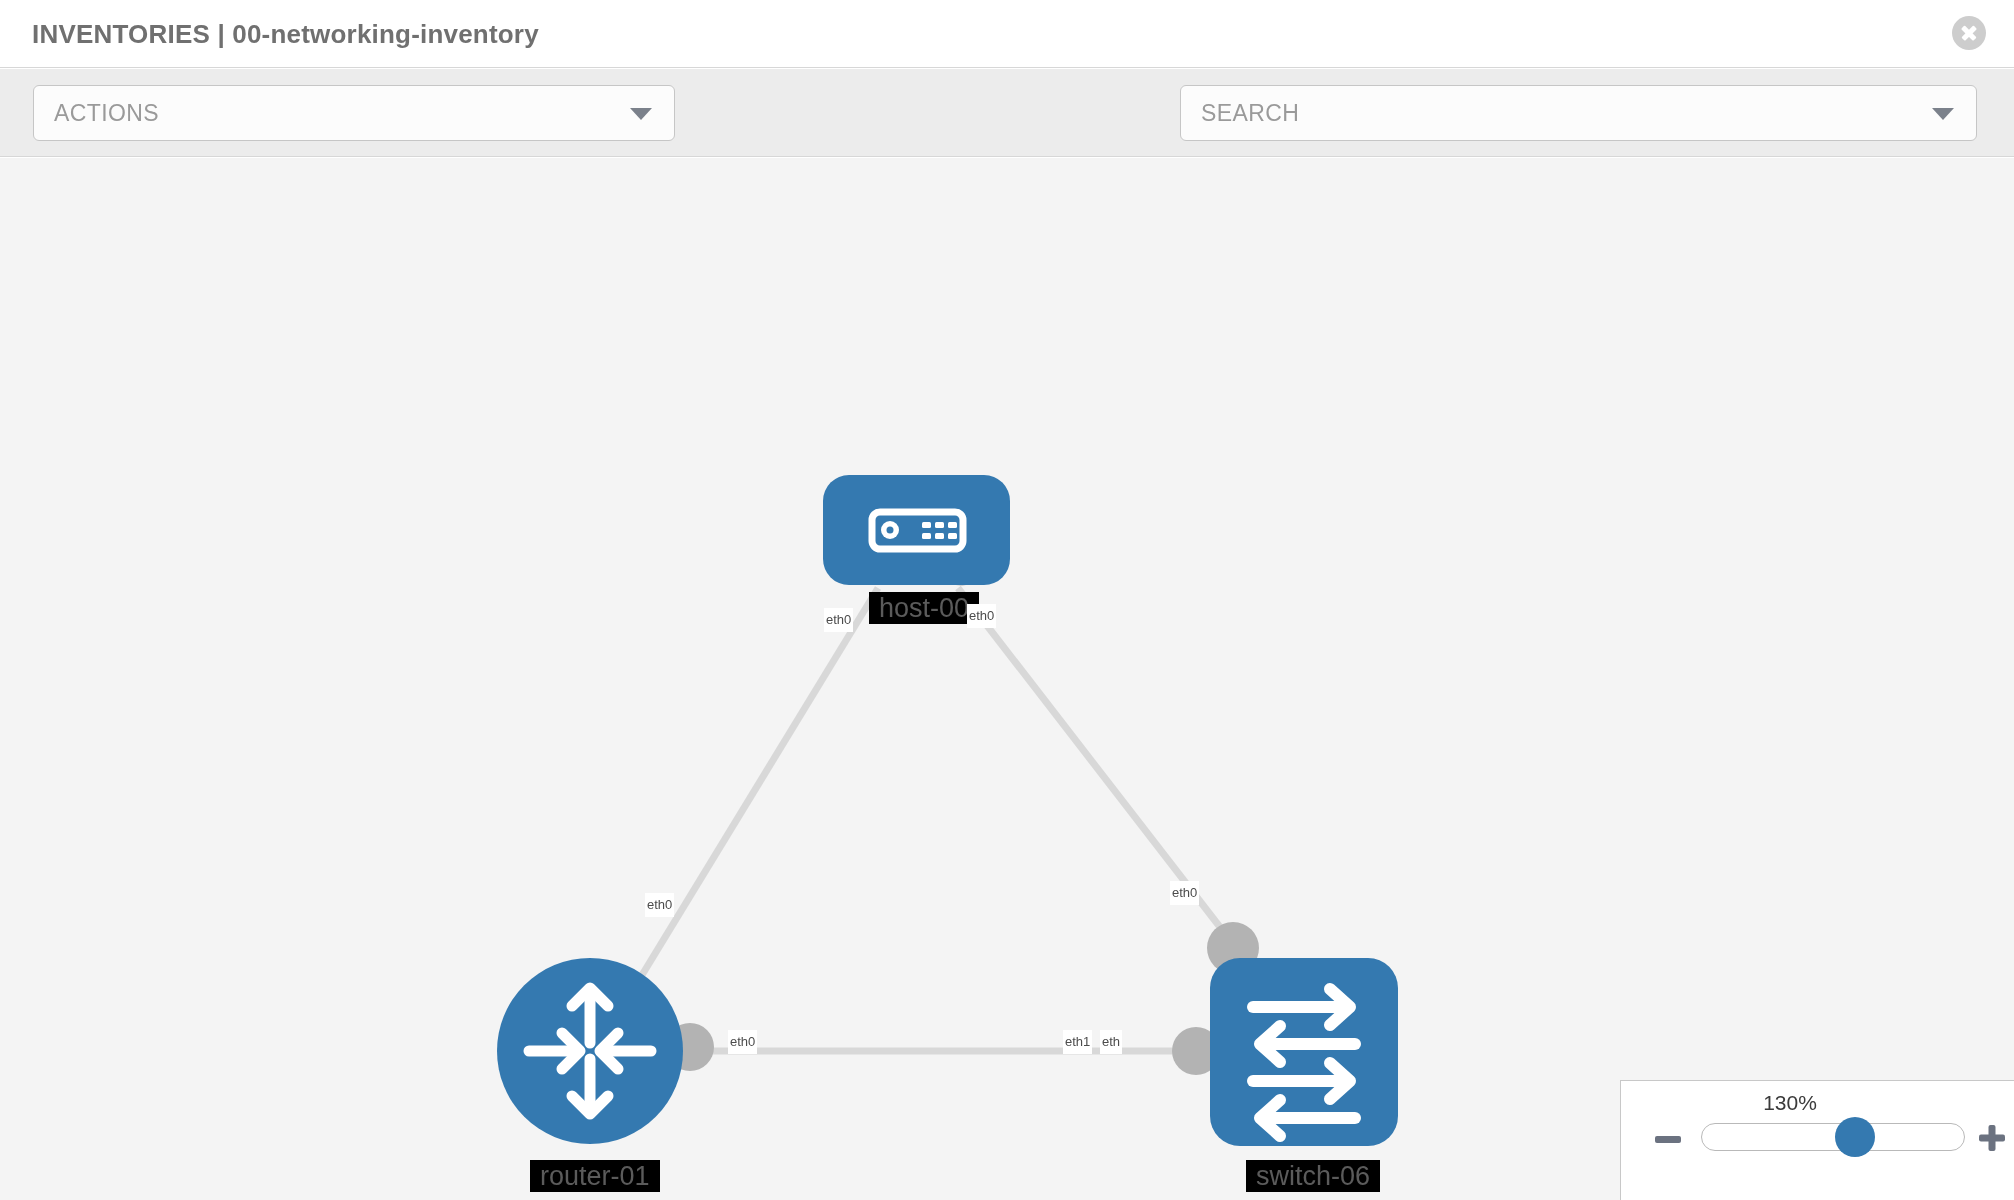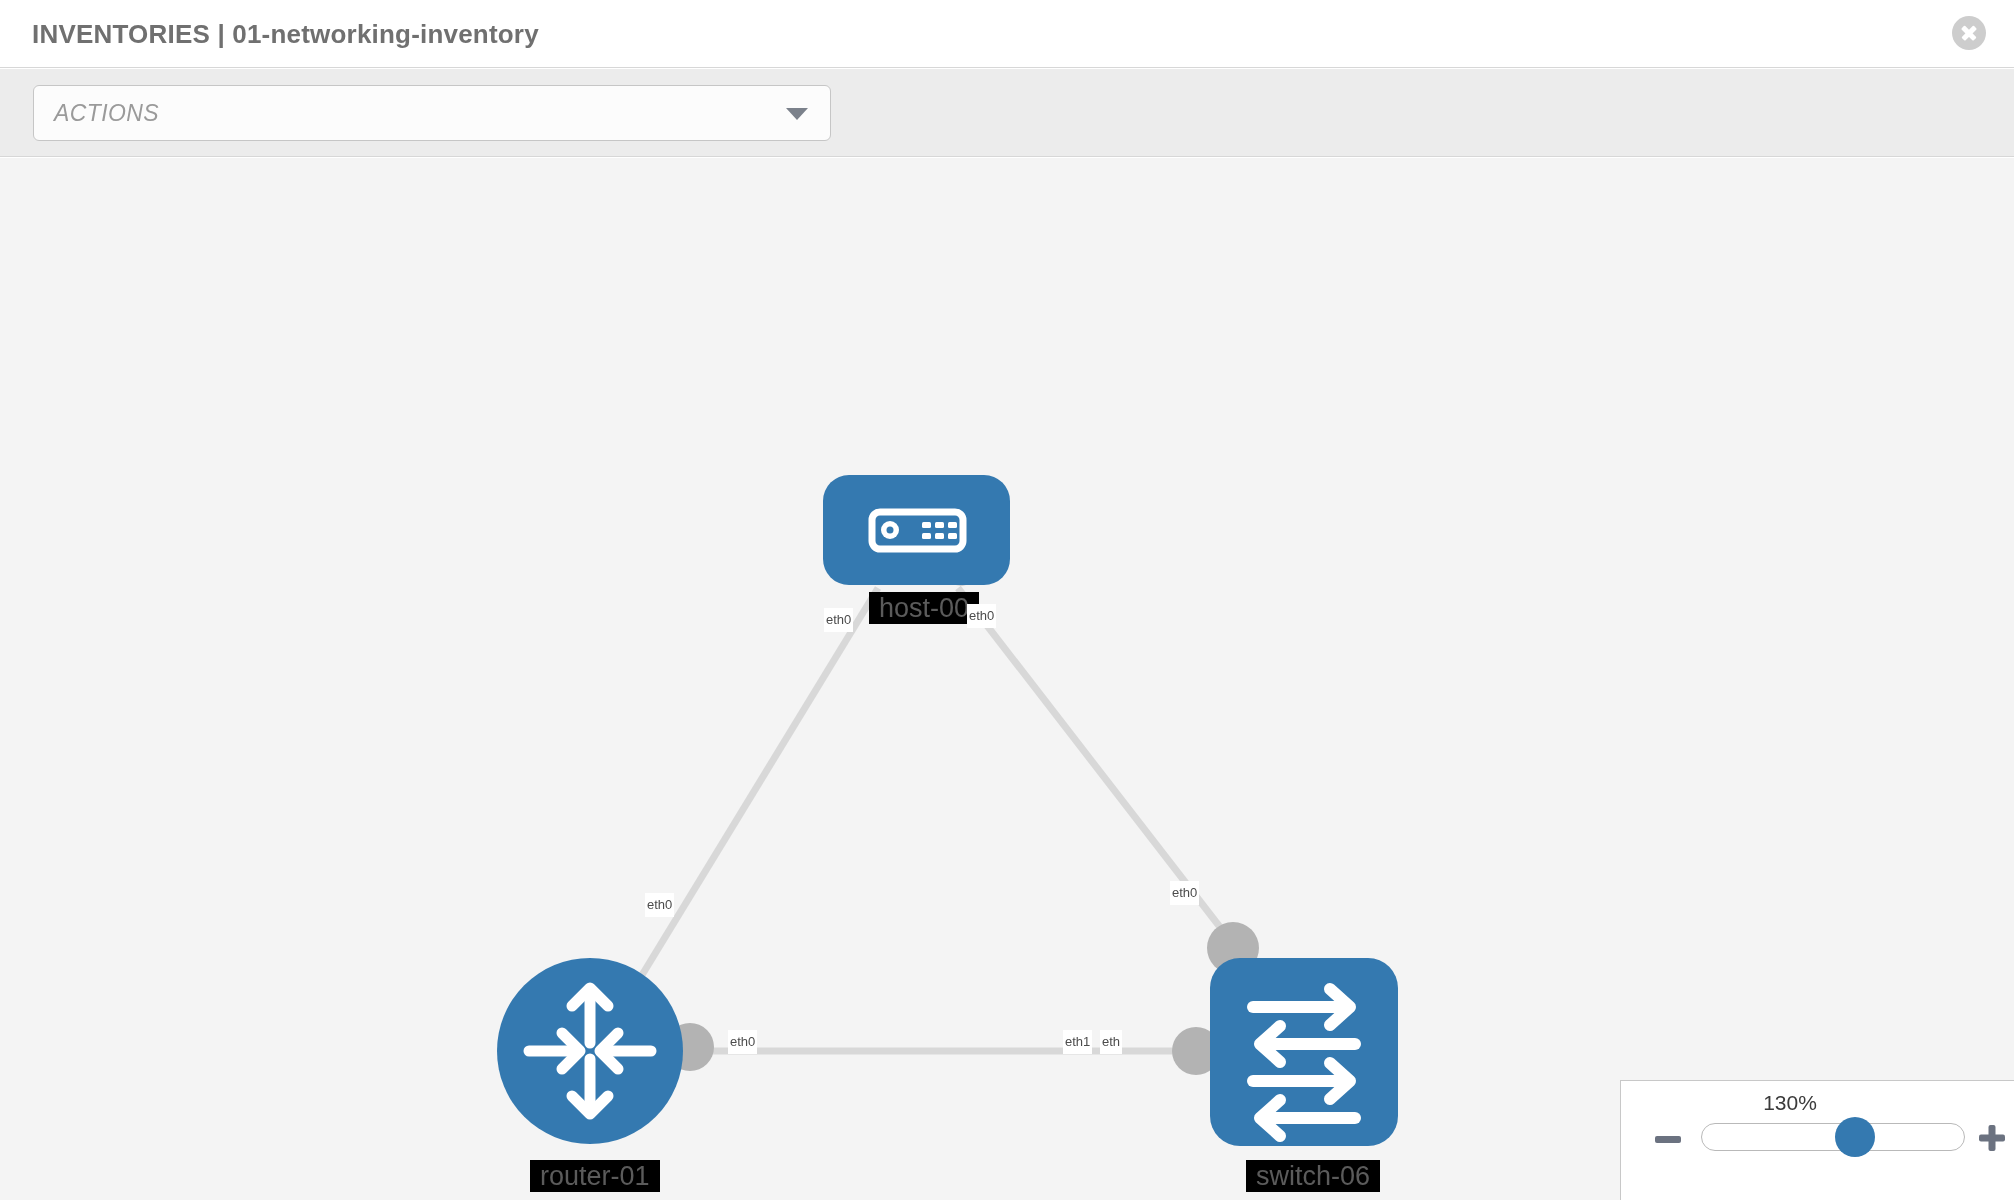--- a/index.html
+++ b/index.html
@@ -63,26 +63,25 @@
     position: absolute;
     left: 0; top: 69px;
     width: 2014px; height: 88px;
     background: #ececec;
     border-bottom: 1px solid #d7d7d7;
   }
 
   .actions-select {
     position: absolute;
     left: 33px; top: 16px;
-    width: 798px; height: 56px;
+    width: 642px; height: 56px;
     background: #fcfcfc;
     border: 1px solid #c6c6c6;
     border-radius: 6px;
     cursor: pointer;
-    font-style: italic;
   }
   .actions-select .label {
     position: absolute;
     left: 20px; top: 0;
     height: 54px; line-height: 54px;
     font-size: 23px;
     color: #9a9a9a;
     letter-spacing: 0.4px;
   }
   .caret {
@@ -215,21 +214,21 @@
   }
   .zoom-plus::before { width: 26px; height: 7px; }
   .zoom-plus::after  { width: 7px;  height: 26px; }
 </style>
 </head>
 <body>
 
 <div id="app">
 
   <div class="titlebar">
-    <div class="titlebar-text">INVENTORIES | 01-networking-inventory</div>
+    <div class="titlebar-text">INVENTORIES | 00-networking-inventory</div>
     <div class="close-btn"></div>
   </div>
 
   <div class="toolbar">
 
     <div class="actions-select">
       <span class="label">ACTIONS</span>
       <span class="caret"></span>
     </div>
 
@@ -241,20 +240,24 @@
 
     <div class="tool-icon key">
       <svg width="46" height="46" viewBox="0 0 46 46">
         <circle cx="16" cy="18" r="9.5" fill="none" stroke="#7b818b" stroke-width="4.5"></circle>
         <path d="M22.5 24.5 L38 40" stroke="#7b818b" stroke-width="4.5" stroke-linecap="round" fill="none"></path>
         <path d="M31 33 L37 27" stroke="#7b818b" stroke-width="4.5" stroke-linecap="round" fill="none"></path>
         <path d="M36 38 L41 33" stroke="#7b818b" stroke-width="4.5" stroke-linecap="round" fill="none"></path>
       </svg>
     </div>
 
+    <div class="search-field">
+      <span class="label">SEARCH</span>
+      <span class="caret"></span>
+    </div>
   </div>
 
   <div class="canvas">
 
     <svg class="topology-svg" viewBox="0 0 2014 1042">
 
       <g stroke="#d8d8d8" stroke-width="7" fill="none">
         <line x1="878" y1="430" x2="628" y2="840"></line>
       </g>
       <g stroke="#d8d8d8" stroke-width="7" fill="none">

